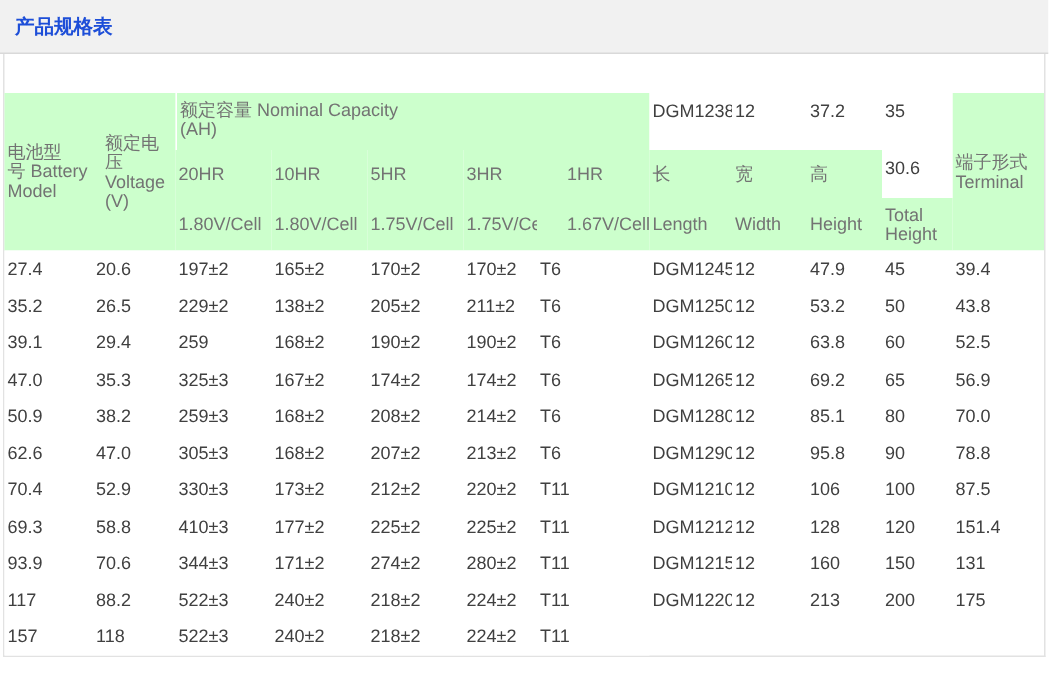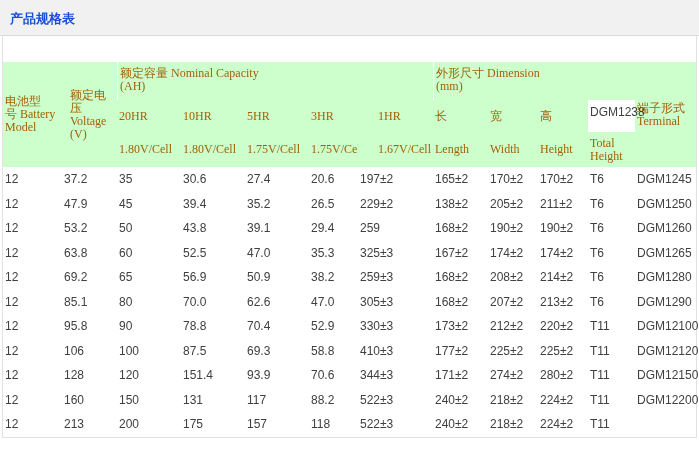--- a/index.html
+++ b/index.html
@@ -21,22 +21,22 @@
   .spec-table {
     display: grid;
     grid-template-columns: 59px 55px 64px 64px 64px 49px 75px 55px 50px 50px 47px 61px;
     grid-template-rows: 38px 32px 35px;
     grid-auto-rows: 24.5px;
     font-size: 12px;
   }
 
   
   .h {
-    background: #ccffcc; color: #a16207; white-space: pre-line;
-    padding-left: 2px; line-height: 13px; overflow: visible; font-family: Liberation Serif, serif;
+    background: #ccffcc; color: #737373; white-space: pre-line;
+    padding-left: 2px; line-height: 13px; overflow: visible;
   }
   .h.vmid { display: flex; align-items: center; }
   .h.top { padding-top: 5px; }
   .hc-model   { grid-column: 1; grid-row: 1 / span 3; }
   .hc-voltage { grid-column: 2; grid-row: 1 / span 3; padding-left: 8px; }
   .hc-capgrp  { grid-column: 3 / 8;  grid-row: 1; border-left: 1px solid #ffffff; }
   .hc-dimgrp  { grid-column: 8 / 12; grid-row: 1; border-left: 1px solid #ffffff; }
   .hc-term    { grid-column: 12; grid-row: 1 / span 3; }
   .r2 { grid-row: 2; } .r3 { grid-row: 3; }
   .c3 { grid-column: 3; text-align: center; } .c4 { grid-column: 4; } .c5 { grid-column: 5; }
@@ -62,22 +62,20 @@
   <div class="spec-table">
 
     <div class="h vmid hc-model">电池型
 号 Battery
 Model</div>
     <div class="h vmid hc-voltage">额定电压
 Voltage
 (V)</div>
     <div class="h top hc-capgrp">额定容量 Nominal Capacity
 (AH)</div>
-    <div class="h top hc-dimgrp">外形尺寸 Dimension
-(mm)</div>
     <div class="h vmid hc-term">端子形式
 Terminal</div>
 
     <div class="h vmid r2 c3">20HR</div>
     <div class="h vmid r2 c4">10HR</div>
     <div class="h vmid r2 c5">5HR</div>
     <div class="h vmid r2 c6">3HR</div>
     <div class="h vmid r2 c7">1HR</div>
     <div class="h vmid r2 c8">长</div>
     <div class="h vmid r2 c9">宽</div>

